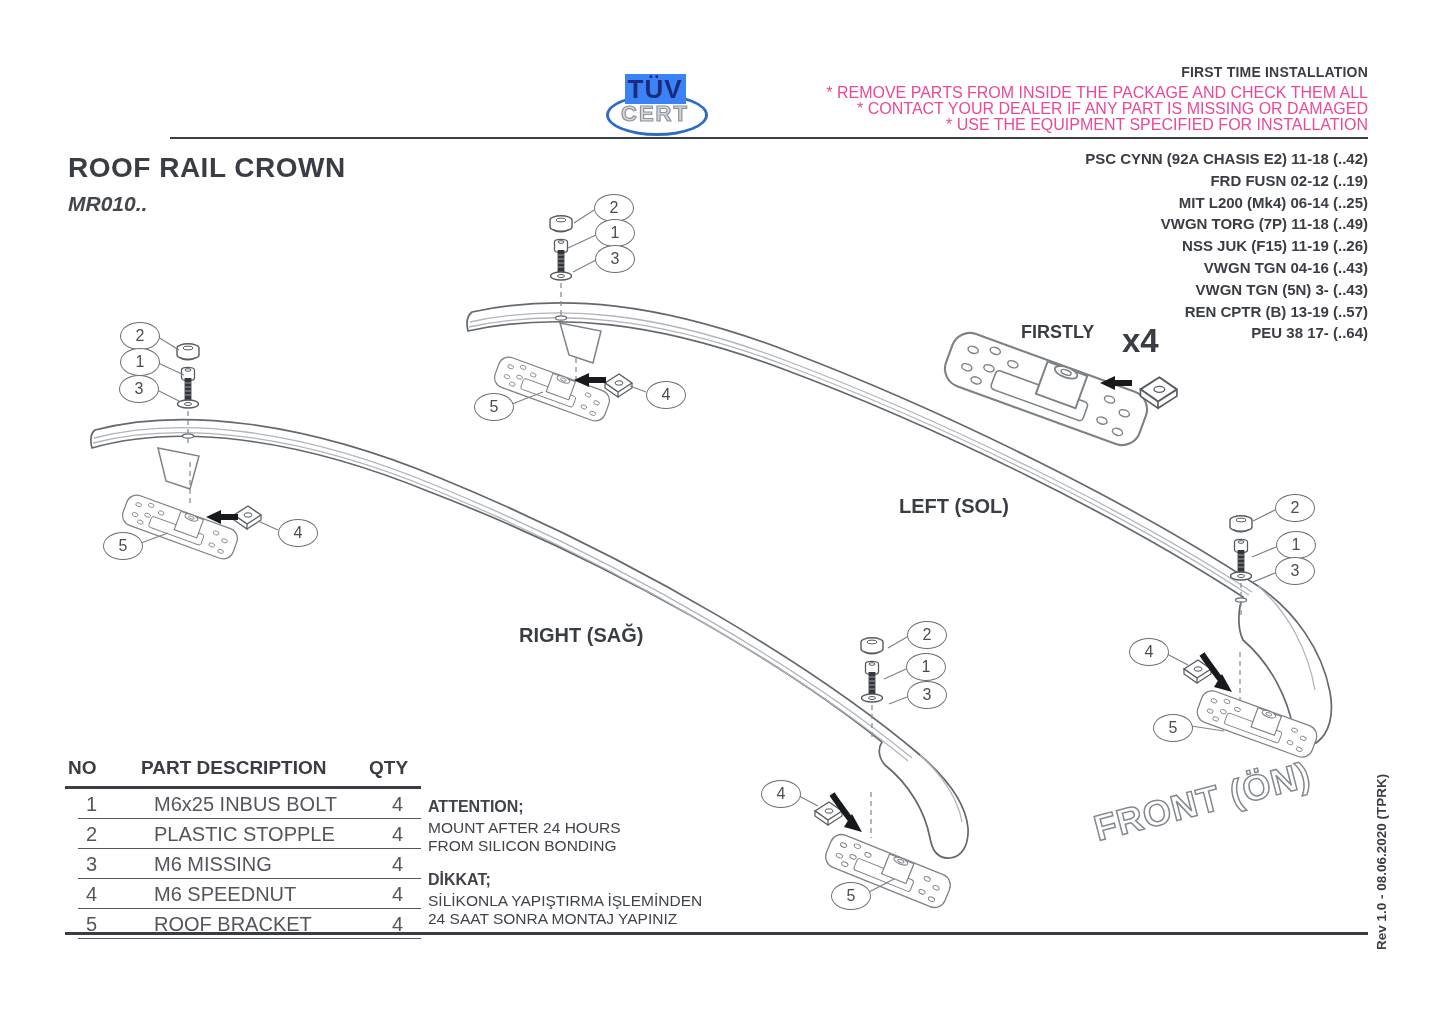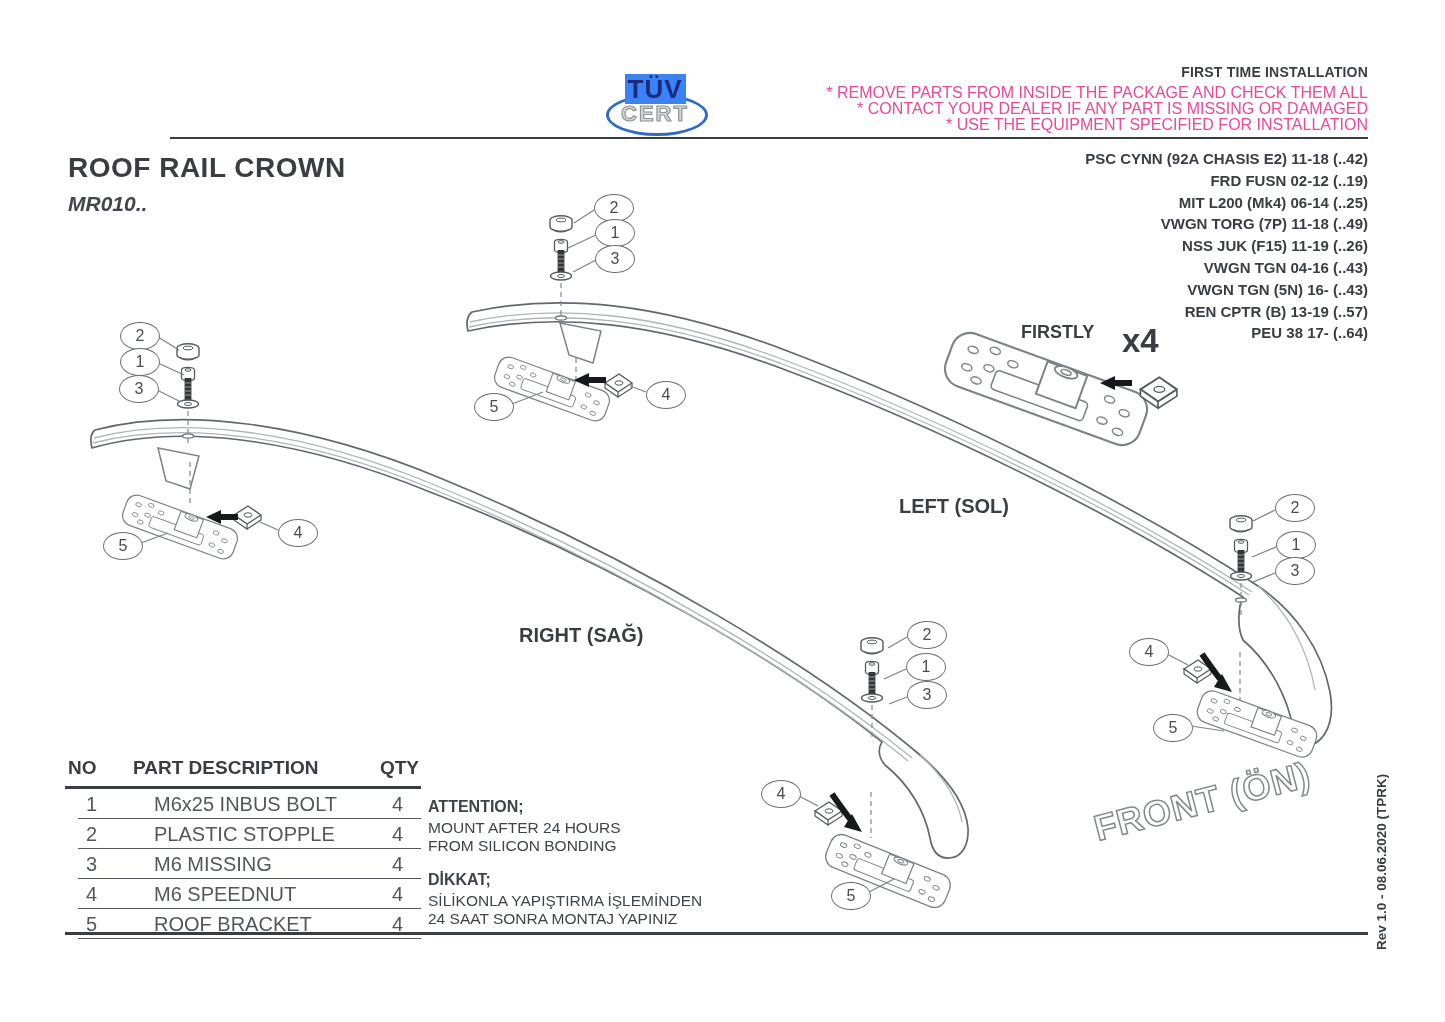--- a/index.html
+++ b/index.html
@@ -27,24 +27,24 @@
   .lbl{position:absolute;font-weight:bold;color:#3a3e44;}
   .lbl-firstly{left:1021px;top:322px;font-size:18px;}
   .lbl-x4{left:1122px;top:322px;font-size:33px;font-weight:800;}
   .lbl-left{left:899px;top:495px;font-size:20px;}
   .lbl-right{left:519px;top:624px;font-size:20px;}
   
   .callout{position:absolute;width:38px;height:26px;border:1.4px solid #6a6f75;border-radius:50%;background:#fff;
            display:flex;align-items:center;justify-content:center;font-size:16px;color:#4a4e54;z-index:5;}
   
   .parts{position:absolute;left:65px;top:757px;width:356px;}
-  .t-head{display:flex;font-size:19px;font-weight:bold;border-bottom:3px solid #3a3e44;padding-bottom:7px;}
+  .t-head{display:flex;font-size:19px;font-weight:bold;border-bottom:3px solid #3a3e44;padding-bottom:7px;gap:8px;}
   .t-head .c-no{width:65px;padding-left:3px;}
   .t-head .c-desc{flex:1;}
-  .t-head .c-qty{width:50px;text-align:right;padding-right:2px;}
+  .t-head .c-qty{width:50px;padding-right:2px;}
   .t-row{display:flex;font-size:20px;color:#53575c;border-bottom:1.5px solid #53575c;margin-left:13px;padding:4px 0 2px;}
   .t-row .c-no{width:62px;padding-left:8px;}
   .t-row .c-desc{flex:1;padding-left:6px;}
   .t-row .c-qty{width:55px;text-align:right;padding-right:18px;}
   
   .notice{position:absolute;left:428px;width:280px;color:#3f444a;}
   .notice-attention{top:798px;}
   .notice-dikkat{top:871px;}
   .notice .n-title{font-size:16px;font-weight:bold;margin-bottom:3px;}
   .notice .n-line{font-size:15.5px;line-height:18px;}
@@ -77,21 +77,21 @@
   <div class="p-title">ROOF RAIL CROWN</div>
   <div class="p-code">MR010..</div>
 
   <div class="compat">
     <div>PSC CYNN (92A CHASIS E2) 11-18 (..42)</div>
     <div>FRD FUSN 02-12 (..19)</div>
     <div>MIT L200 (Mk4) 06-14 (..25)</div>
     <div>VWGN TORG (7P) 11-18 (..49)</div>
     <div>NSS JUK (F15) 11-19 (..26)</div>
     <div>VWGN TGN 04-16 (..43)</div>
-    <div>VWGN TGN (5N) 16- (..43)</div>
+    <div>VWGN TGN (5N) 3- (..43)</div>
     <div>REN CPTR (B) 13-19 (..57)</div>
     <div>PEU 38 17- (..64)</div>
   </div>
 
   <svg class="diagram" width="1445" height="1022" viewBox="0 0 1445 1022">
     <defs>
       <g id="boltasm">
         <path d="M-11,4 A11,4.2 0 1 1 11,4 L11,11 A11,4.2 0 0 1 -11,11 Z" fill="#fff" stroke="#565b60" stroke-width="1.4"></path>
         <ellipse cx="0" cy="4" rx="5" ry="1.9" fill="none" stroke="#565b60" stroke-width="1"></ellipse>
         <path d="M-7.5,13 A7.5,2.8 0 0 0 7.5,13" fill="none" stroke="#565b60" stroke-width="1.2"></path>

